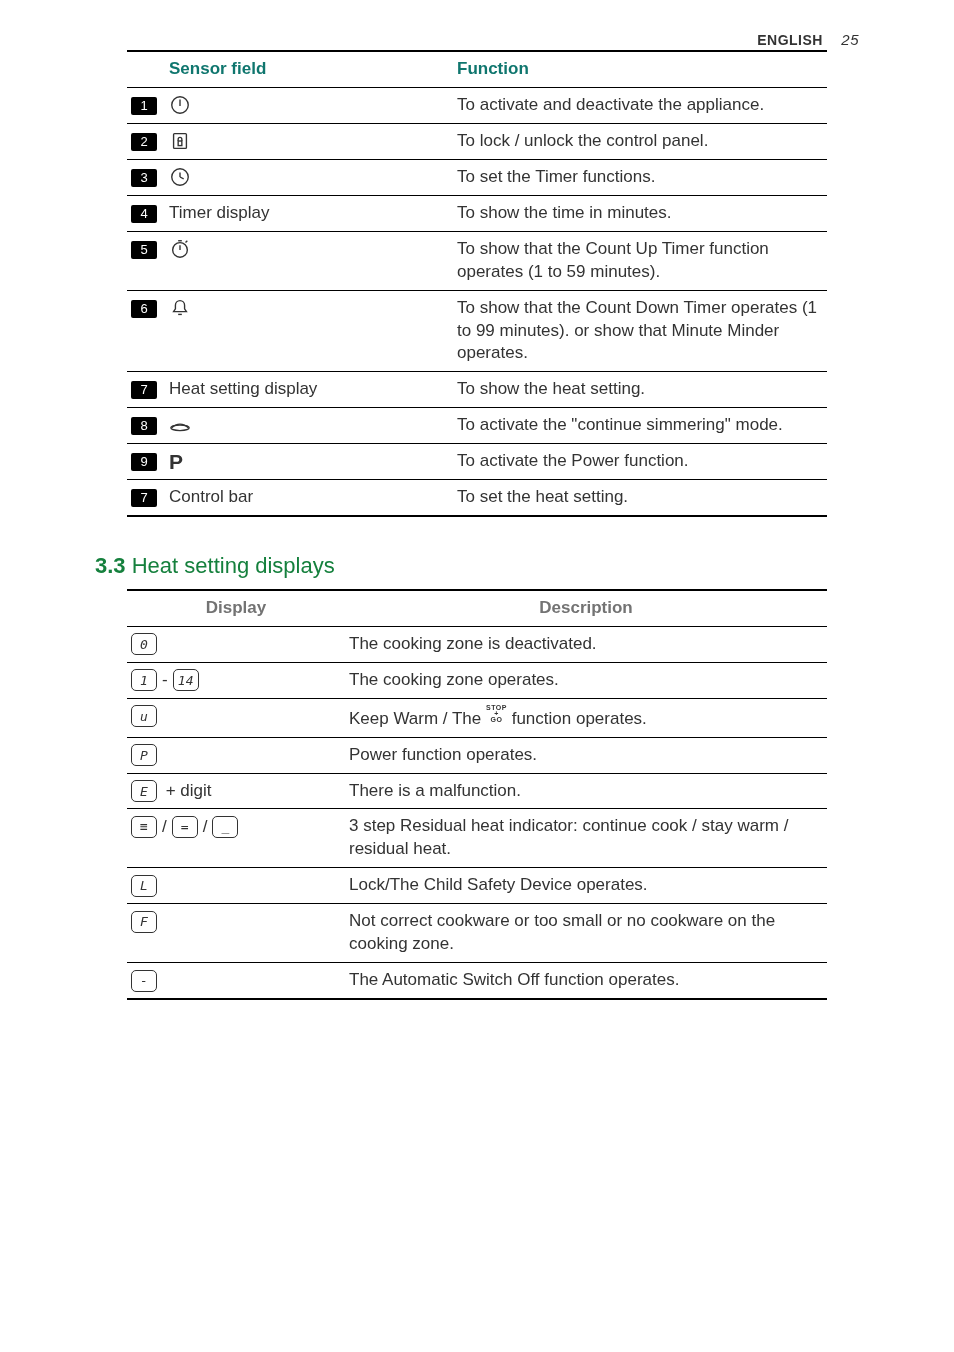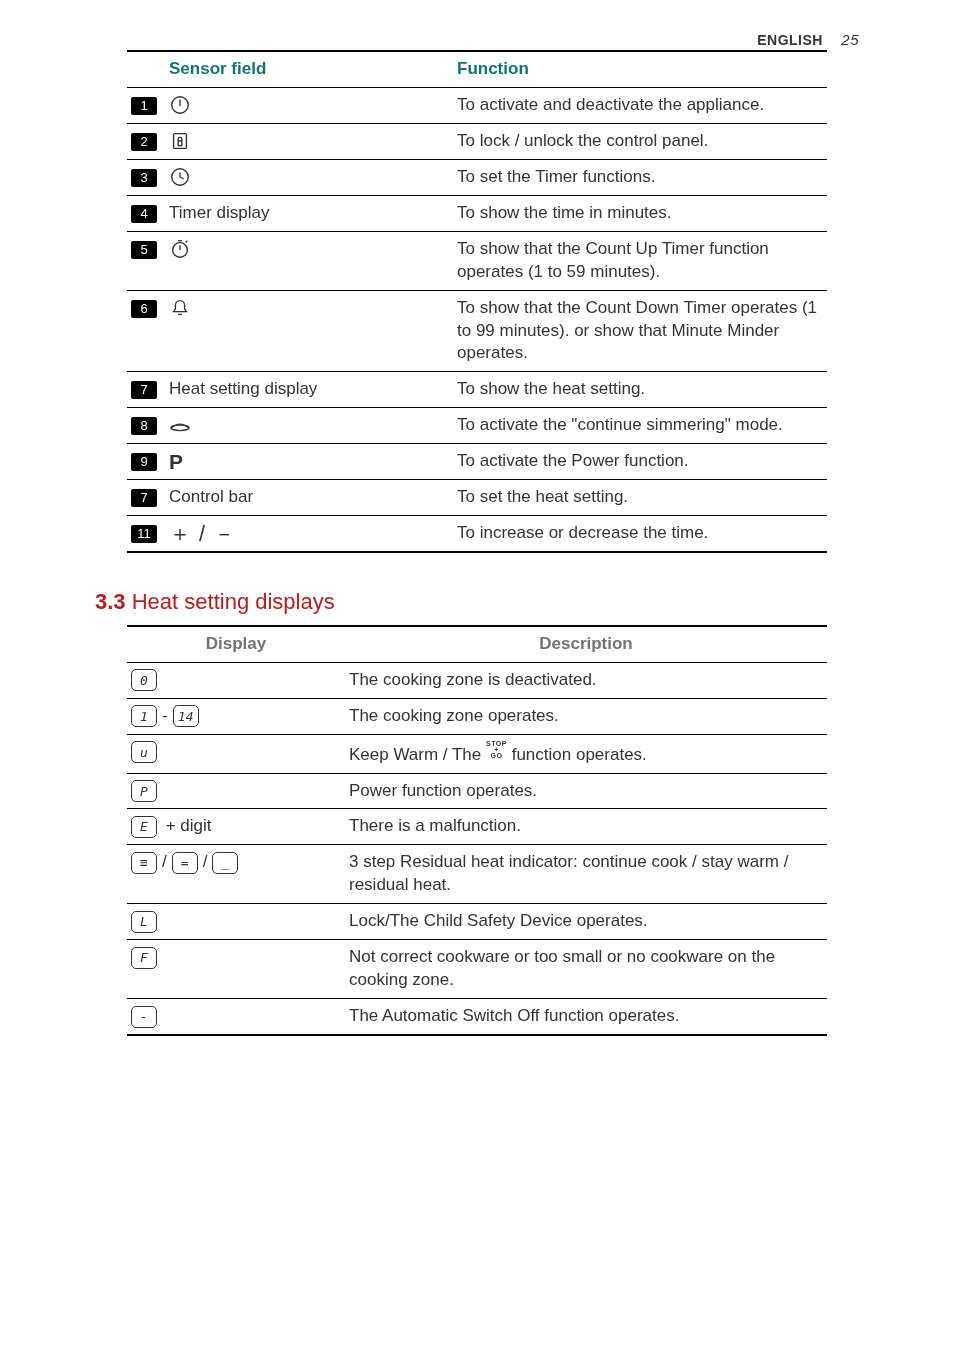--- a/index.html
+++ b/index.html
@@ -36,21 +36,21 @@
   .intro {
     margin-top: 70px;
     font-weight: 700;
     font-size: 18.5px;
     line-height: 1.3;
     color: #222;
   }
   .sec-title {
     margin-top: 34px;
     font-size: 22px;
-    color: #b91c1c;
+    color: #15803d;
   }
   .sec-title .num { font-weight: 700; }
   .sec-title .txt { font-weight: 400; }
   
   .tbl1-wrap { margin-top: 10px; margin-left: 32px; }
   .tbl1 {
     width: 700px;
     border-collapse: collapse;
   }
   .tbl1 thead td {
@@ -235,27 +235,20 @@
             <td class="col-sf"><span class="icon-wrap icon-cell">
                 <span class="powerP">P</span>
               </span></td>
             <td class="col-fn">To activate the Power function.</td>
           </tr>
           <tr>
             <td class="col-num"><span class="num-badge">7</span></td>
             <td class="col-sf">Control bar</td>
             <td class="col-fn">To set the heat setting.</td>
           </tr>
-          <tr>
-            <td class="col-num"><span class="num-badge">11</span></td>
-            <td class="col-sf"><span class="icon-wrap icon-cell">
-                <span class="plusminus">＋ / －</span>
-              </span></td>
-            <td class="col-fn">To increase or decrease the time.</td>
-          </tr>
         </tbody>
 </table>
 </div>
 
 <div class="sec-title">
   <span class="num">3.3</span>
   <span class="txt">Heat setting displays</span>
 </div>
 
 <div class="tbl2-wrap">

